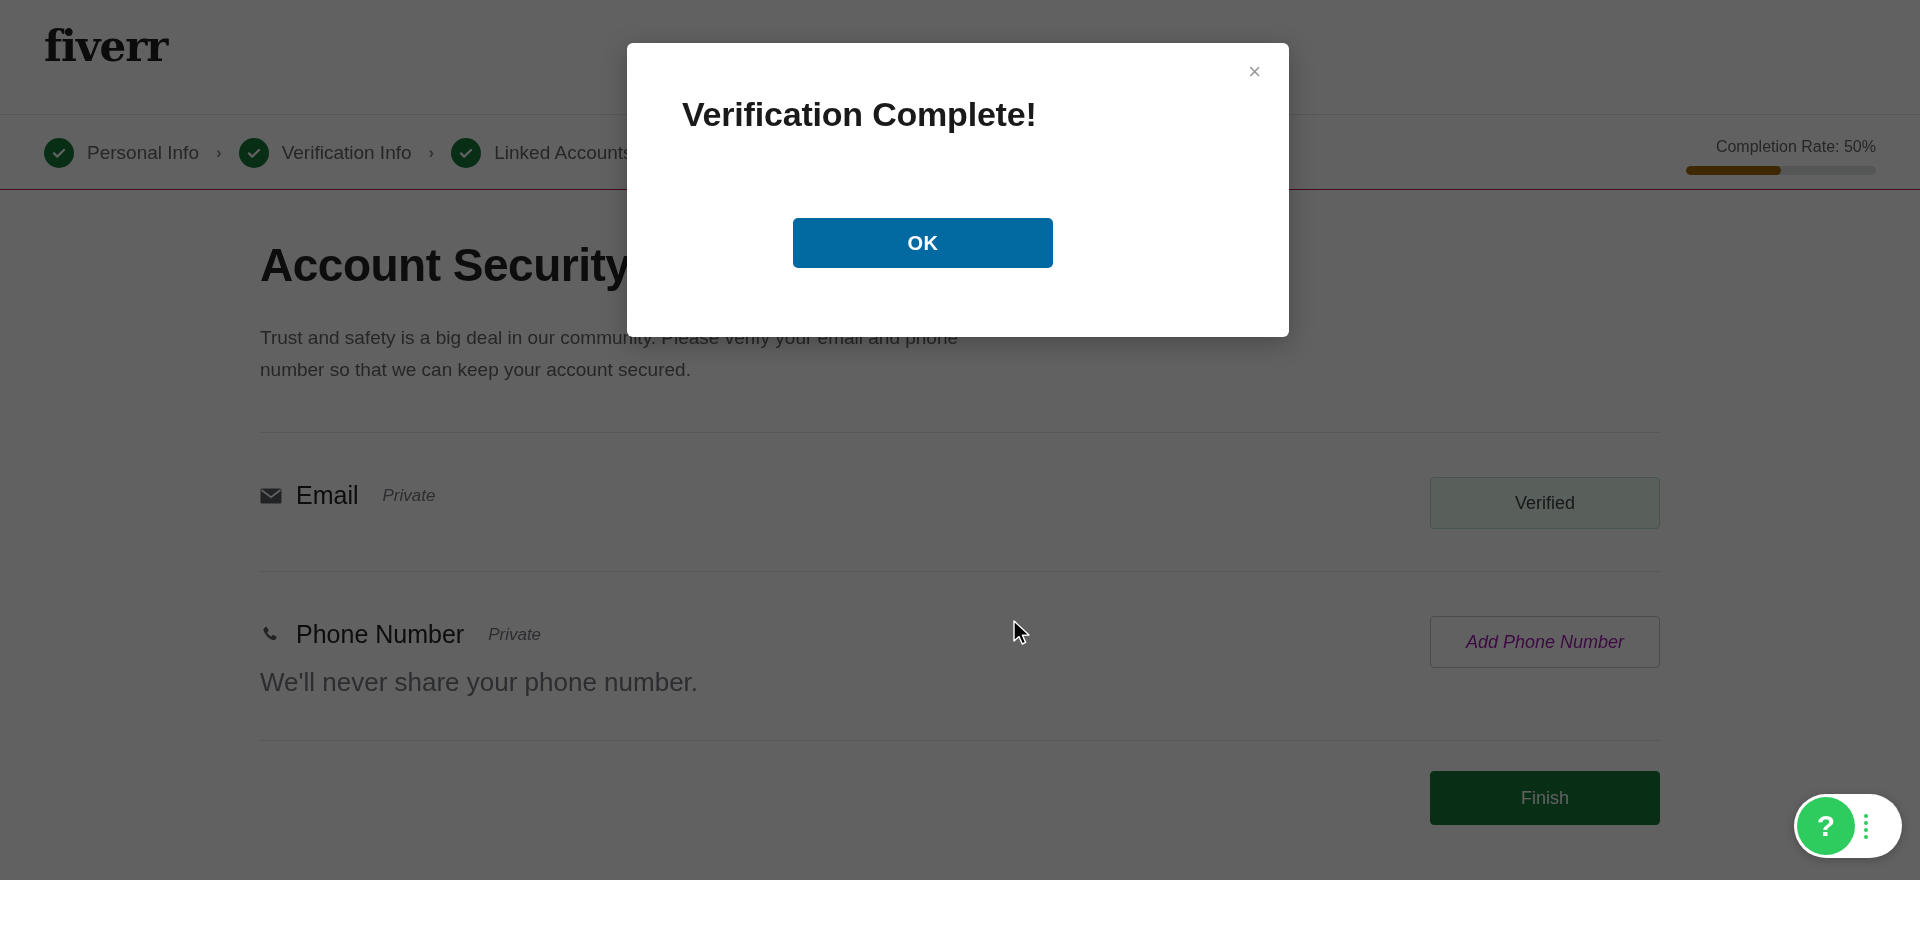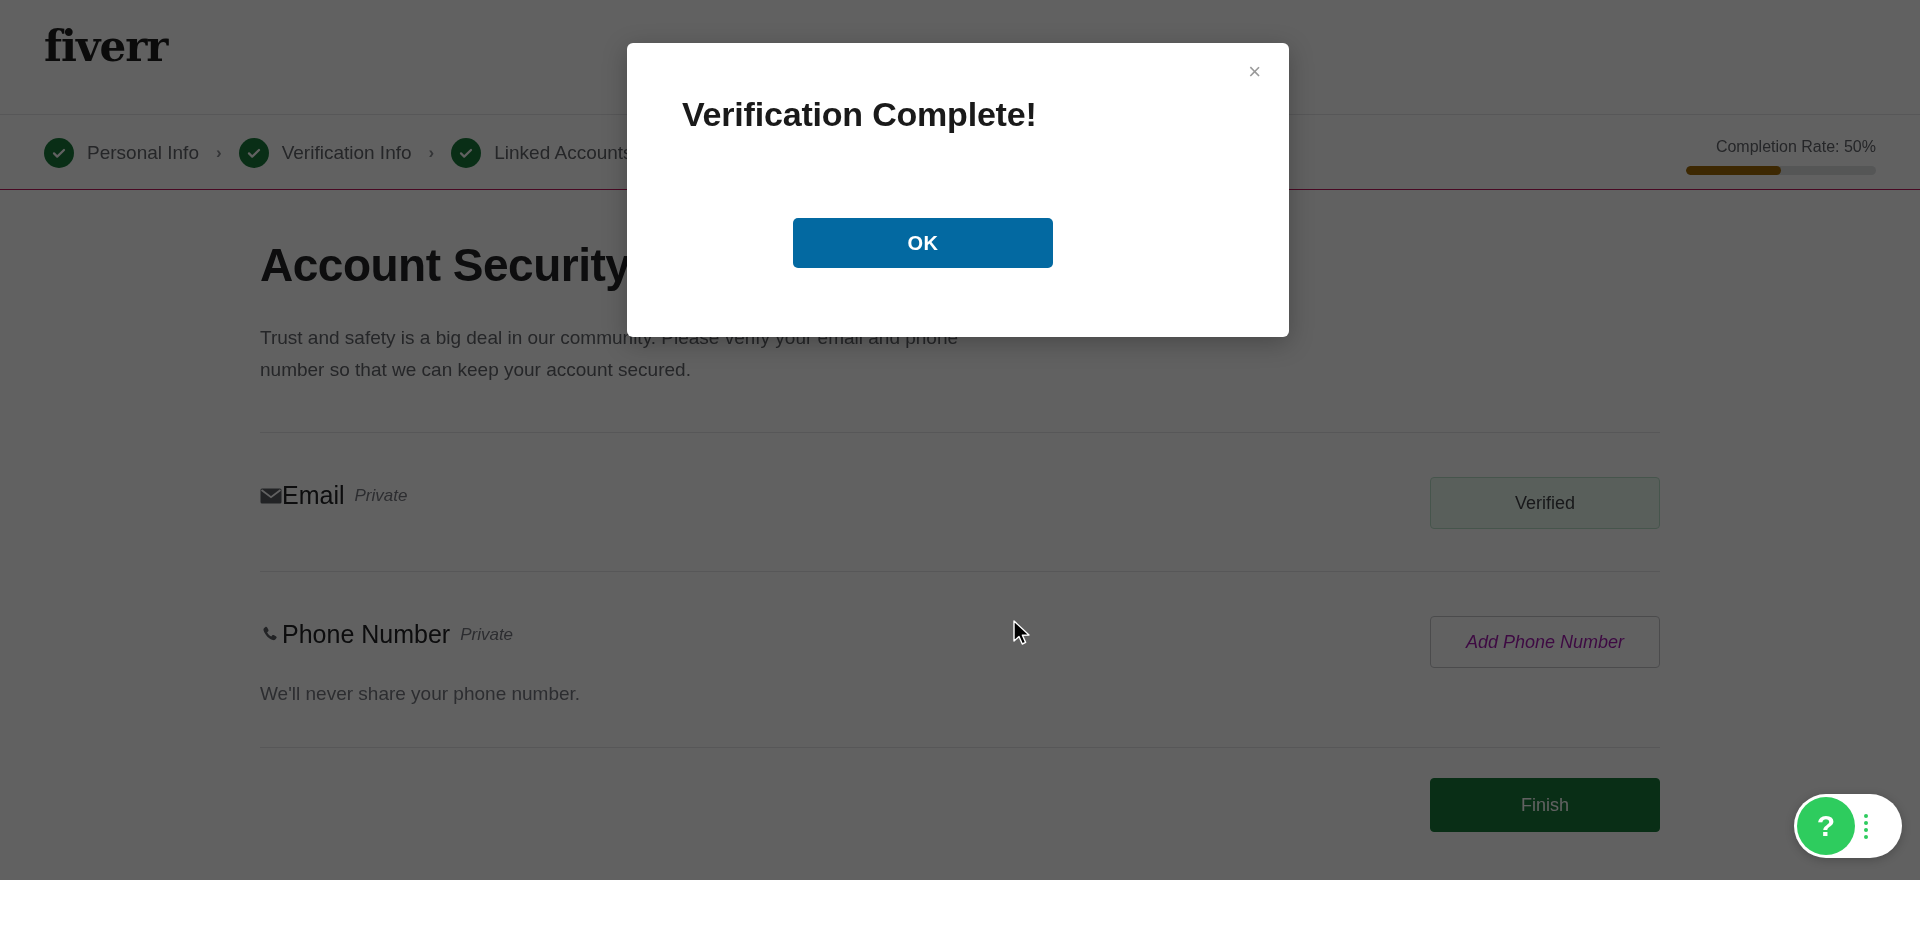--- a/index.html
+++ b/index.html
@@ -155,43 +155,44 @@
   .row {
     display: flex;
     align-items: flex-start;
     justify-content: space-between;
     padding: 44px 0 42px 0;
   }
   .row-left { padding-top: 4px; }
   .row-head {
     display: flex;
     align-items: center;
+    gap: 14px;
   }
   .row-icon {
     width: 22px;
     height: 22px;
     display: flex;
     align-items: center;
     justify-content: center;
     color: #62646a;
   }
   .row-title {
     font-size: 25px;
     color: #222325;
   }
   .row-private {
     font-size: 17px;
     font-style: italic;
     color: #74767e;
     margin-left: 10px;
   }
   .row-sub {
-    font-size: 19px;
+    font-size: 26px;
     color: #74767e;
-    margin-top: 34px;
+    margin-top: 18px;
     margin-left: 0px;
   }
 
   .btn {
     font-family: "Liberation Sans", sans-serif;
     font-size: 18px;
     border-radius: 4px;
     cursor: pointer;
     display: flex;
     align-items: center;

